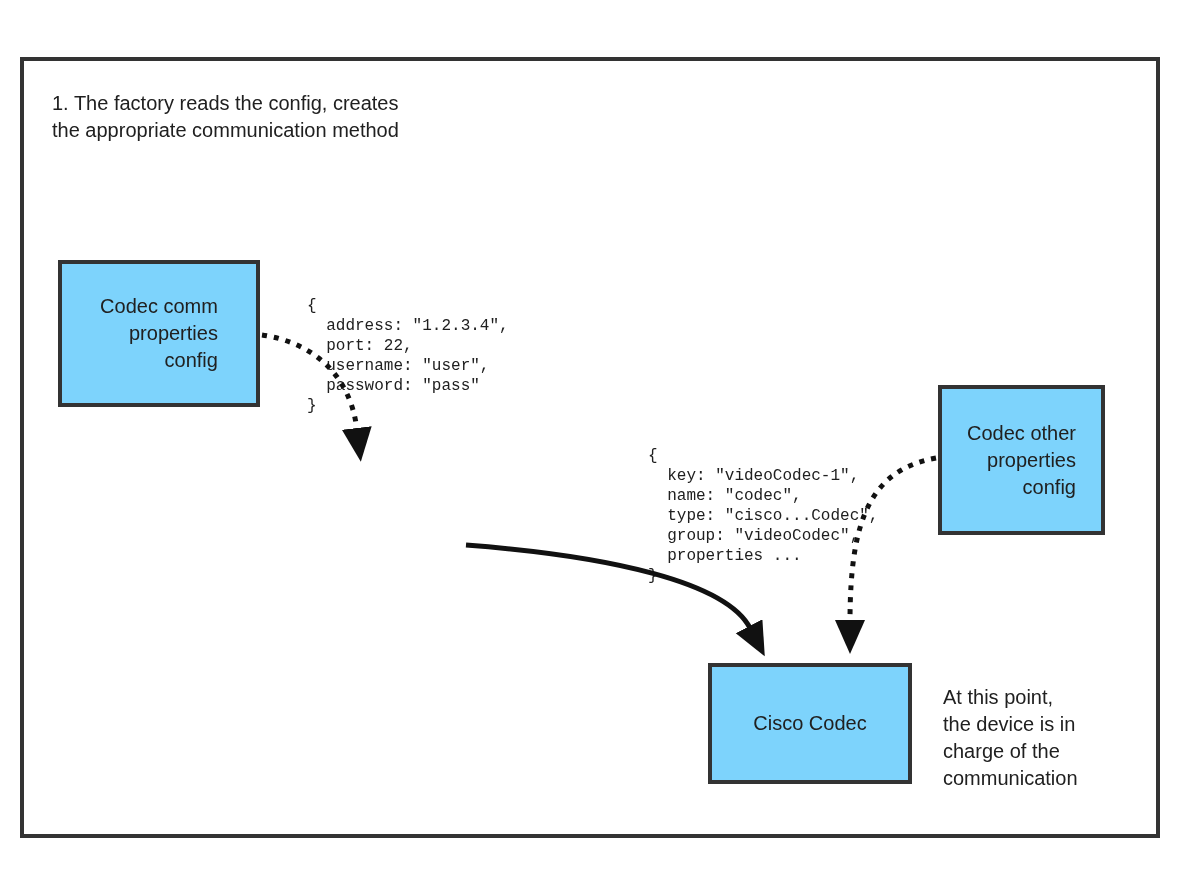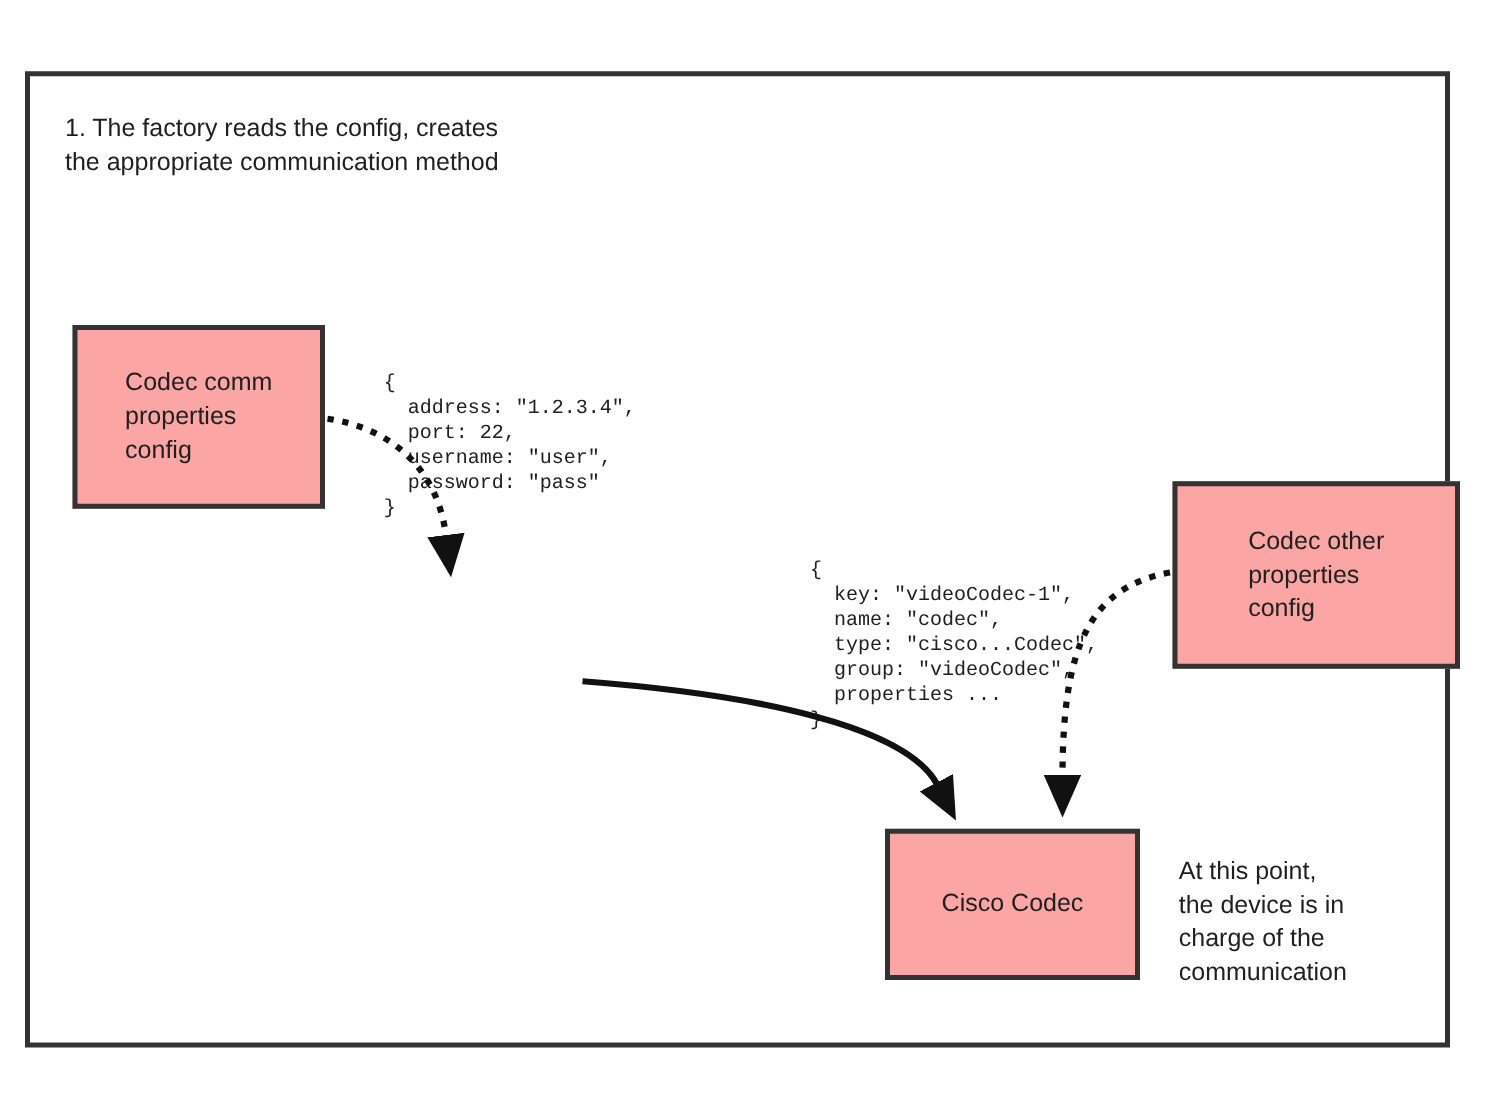--- a/index.html
+++ b/index.html
@@ -51,25 +51,25 @@
     white-space: pre-line;
     font-size: 20px;
     line-height: 27px;
     color: #202020;
     z-index: 2;
   }
   .box {
     position: absolute;
     border: 4px solid #333333;
     box-sizing: border-box;
-    background: #fca5a5;
+    background: #7dd3fc;
     display: flex;
     align-items: center;
     justify-content: center;
-    text-align: left;
+    text-align: right;
     z-index: 3;
   }
   .box .label {
     white-space: pre-line;
     font-size: 20px;
     line-height: 27px;
     color: #202020;
   }
   .code {
     position: absolute;
@@ -80,21 +80,21 @@
     line-height: 20px;
     color: #202020;
     z-index: 2;
   }
   
   #note-step1   { left: 52px;  top: 90px;  width: 470px; }
   #note-step2   { left: 623px; top: 90px;  width: 540px; }
   #note-final   { left: 943px; top: 684px; width: 210px; }
   #box-comm     { left: 58px;  top: 260px; width: 202px; height: 147px; }
   #box-ssh      { left: 258px; top: 469px; width: 205px; height: 153px; }
-  #box-other    { left: 938px; top: 385px; width: 230px; height: 150px; }
+  #box-other    { left: 938px; top: 385px; width: 167px; height: 150px; }
   #box-cisco    { left: 708px; top: 663px; width: 204px; height: 121px; }
   #code-comm    { left: 307px; top: 296px; }
   #code-codec   { left: 648px; top: 446px; }
 </style>
 </head>
 <body>
 
 <div class="page">
 
   <div class="frame"></div>

